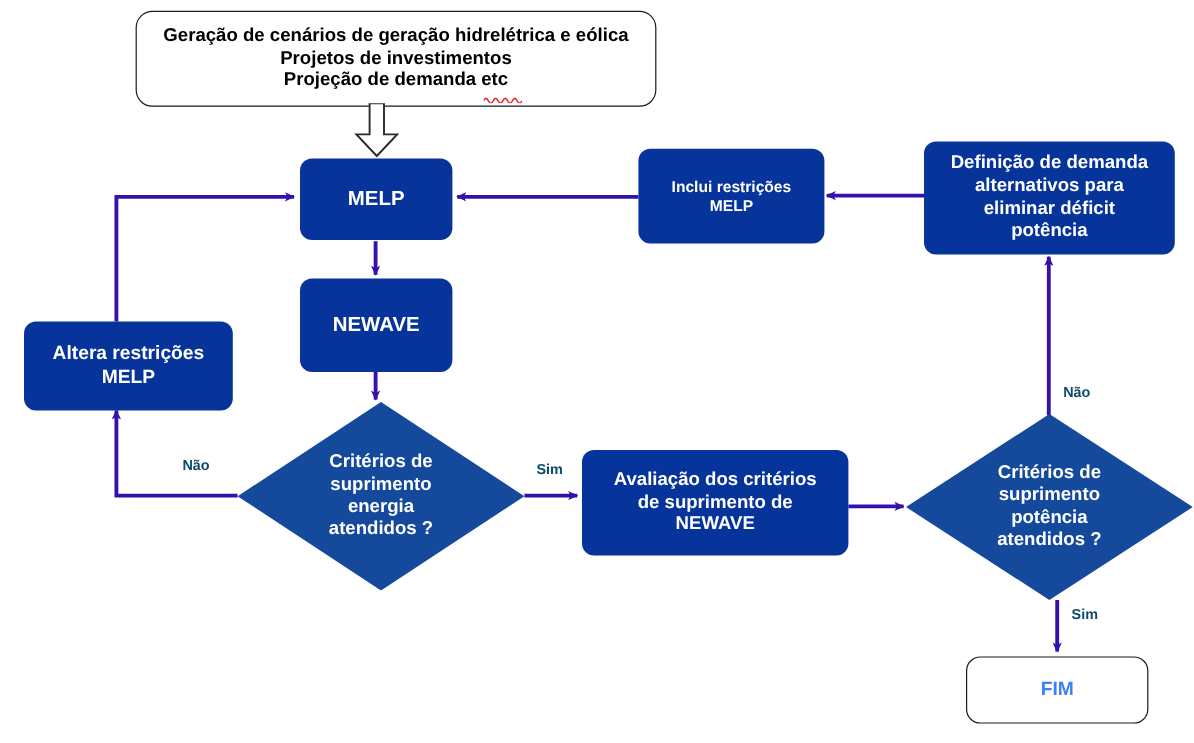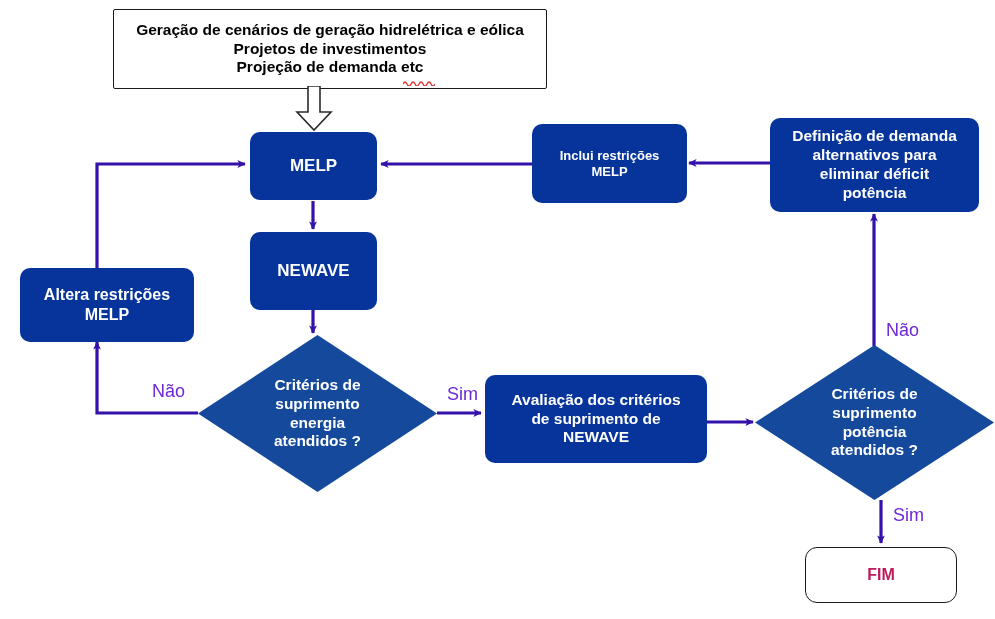--- a/index.html
+++ b/index.html
@@ -29,26 +29,26 @@
   .proc {
     background: #06349B;
     color: #ffffff;
     border-radius: 10px;
     padding: 4px 8px;
   }
   .terminator-top {
     background: #ffffff;
     color: #000000;
     border: 1.5px solid #1a1a1a;
-    border-radius: 2px;
+    border-radius: 14px;
     padding: 18px 10px;
   }
   .terminator-end {
     background: #ffffff;
-    color: #be185d;
+    color: #3b82f6;
     border: 1.5px solid #1a1a1a;
     border-radius: 12px;
     padding: 4px 8px;
   }
   .decision-wrap {
     position: absolute;
     z-index: 3;
   }
   .decision-wrap svg {
     position: absolute;
@@ -66,23 +66,23 @@
     align-items: center;
     justify-content: center;
     text-align: center;
     color: #ffffff;
     font-weight: bold;
     line-height: 1.22;
     pointer-events: none;
   }
   .edge-label {
     position: absolute;
-    color: #6d28d9;
-    font-weight: normal;
-    font-size: 18px;
+    color: #0c4a6e;
+    font-weight: bold;
+    font-size: 12px;
     z-index: 5;
     white-space: nowrap;
   }
   .connectors {
     position: absolute;
     left: 0;
     top: 0;
     width: 995px;
     height: 619px;
     z-index: 2;

